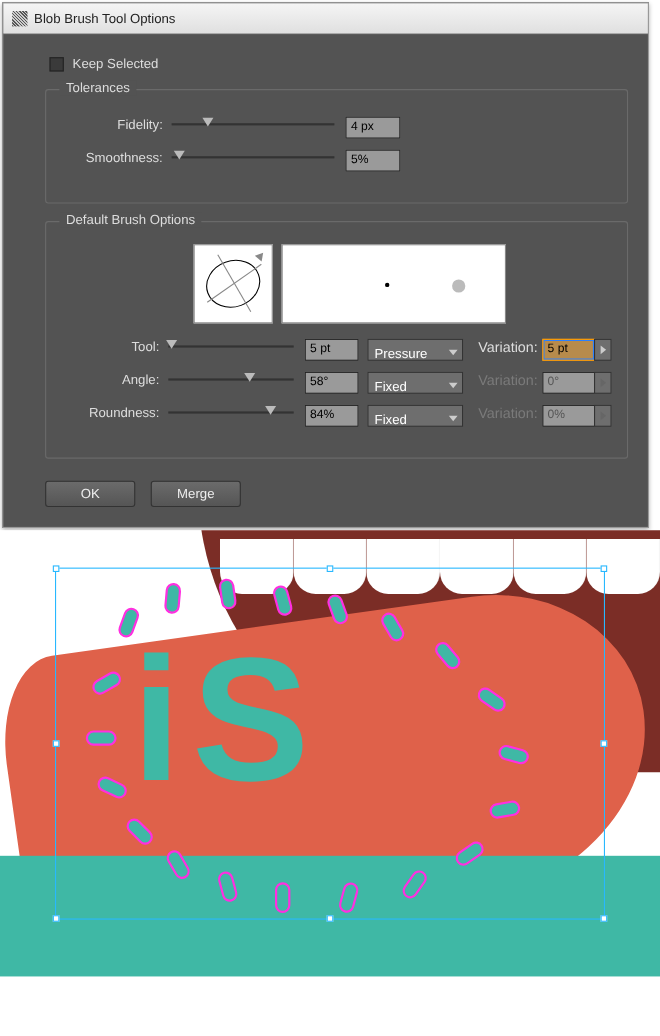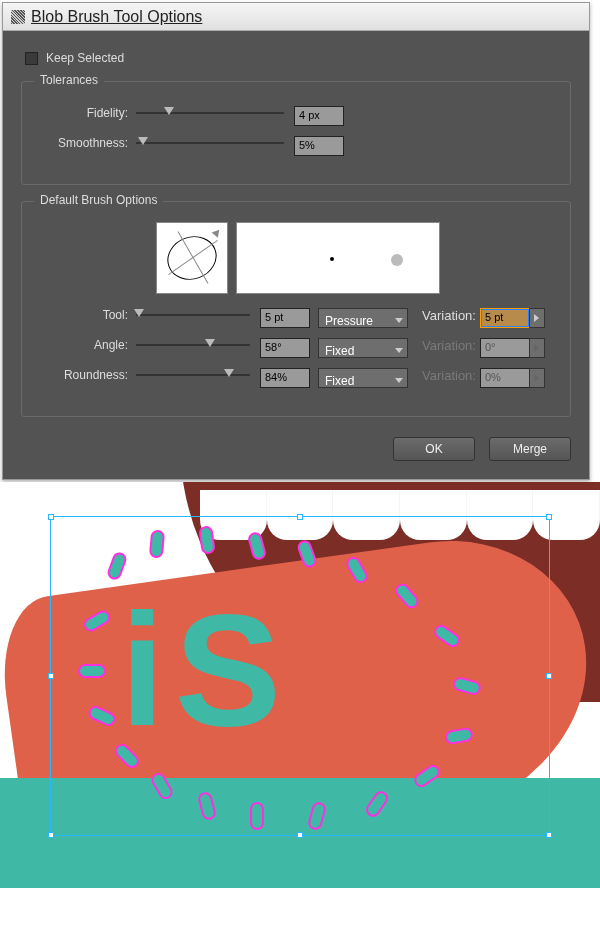--- a/index.html
+++ b/index.html
@@ -1,21 +1,21 @@
 <!DOCTYPE html>
 <html><head>
 <meta charset="utf-8">
 <style>
   * { box-sizing: border-box; margin: 0; padding: 0; font-family: Tahoma, Arial, sans-serif; font-size: 12px; }
   body { background: #fff; width: 600px; }
   .window { width: 588px; margin: 2px; border: 1px solid #999; background: #535353; box-shadow: 0 2px 4px rgba(0,0,0,0.3); }
   .titlebar { height: 28px; background: linear-gradient(#f5f5f5,#e0e0e0); display: flex; align-items: center; padding: 0 8px; border-bottom: 1px solid #aaa; }
   .titlebar .icon { width: 14px; height: 14px; margin-right: 6px; background: repeating-linear-gradient(45deg,#555,#555 1px,#ccc 1px,#ccc 2px); }
-  .titlebar .title { color: #222; font-size: 16px; text-decoration: underline; }
-  .dlg-body { padding: 14px 18px 18px 18px; color: #ddd; }
+  .titlebar .title { color: #222; font-size: 12px; }
+  .dlg-body { padding: 14px 18px 18px 18px; color: #ddd; margin-left: 20px; }
   .checkrow { display: flex; align-items: center; margin: 6px 0 6px 4px; }
   .checkbox { width: 13px; height: 13px; border: 1px solid #222; background: #3a3a3a; margin-right: 8px; display: inline-flex; align-items:center; justify-content:center; }
   .checkbox.checked::after { content:"✓"; color:#fff; font-size:10px; line-height:10px; }
   .group { border: 1px solid #6a6a6a; border-radius: 3px; padding: 14px 14px 18px 14px; margin-top: 16px; position: relative; }
   .group .legend { position: absolute; top: -9px; left: 12px; background: #535353; padding: 0 6px; color: #ddd; font-size: 12px; }
   .row { display: flex; align-items: flex-start; margin: 10px 0; }
   .lbl { width: 92px; text-align: right; margin-right: 8px; color: #ddd; }
   .slider { flex: 0 0 148px; height: 14px; position: relative; margin-right: 10px; }
   .slider .track { position:absolute; top:6px; left:0; right:0; height:2px; background:#333; }
   .slider .thumb { position:absolute; top:1px; width:0; height:0; border-left:5px solid transparent; border-right:5px solid transparent; border-top:8px solid #bbb; transform: translateX(-5px); }
@@ -31,31 +31,31 @@
   .previews { display:flex; gap: 8px; margin: 6px 0 14px 120px; }
   .preview-angle { width: 72px; height: 72px; background:#fff; border:1px solid #888; position:relative; }
   .preview-stroke { width: 204px; height: 72px; background:#fff; border:1px solid #888; position:relative; }
   .dot-sm { position:absolute; left:46%; top:48%; width:4px; height:4px; background:#000; border-radius:50%; }
   .dot-gr { position:absolute; left:76%; top:44%; width:12px; height:12px; background:#bbb; border-radius:50%; }
   .ellipse { position:absolute; left:10px; top:10px; width:50px; height:50px; border:1px solid #000; border-radius:50%; transform: rotate(-20deg) scaleY(0.85); }
   .axis { position:absolute; background:#888; }
   .axis.a1 { width:60px; height:1px; left:6px; top:34px; transform: rotate(-35deg); }
   .axis.a2 { width:60px; height:1px; left:6px; top:34px; transform: rotate(60deg); }
   .arrow-tip { position:absolute; right:6px; top:6px; width:0; height:0; border-left:4px solid transparent; border-right:4px solid transparent; border-bottom:7px solid #888; transform: rotate(40deg); }
-  .btns { display:flex; justify-content:flex-end; gap:14px; margin-top:20px; }
+  .btns { display:flex; justify-content:flex-start; gap:14px; margin-top:20px; }
   .btn { width: 82px; height: 24px; background: linear-gradient(#6b6b6b,#555); border:1px solid #333; color:#eee; display:flex; align-items:center; justify-content:center; border-radius:3px; }
   .artwork { width:600px; height:406px; background:#fff; position:relative; overflow:hidden; margin-top:0px; }
   .teal-band { position:absolute; left:0; right:0; bottom:0; height:110px; background:#3fb8a5; }
   .mouth-bg { position:absolute; right:-40px; top:-40px; width:460px; height:260px; background:#7b2d26; border-radius: 0 0 0 260px; }
   .teeth { position:absolute; right:0; top:8px; width:400px; height:60px; display:flex; }
   .tooth { flex:1; height:50px; background:#fff; border-right:1px solid rgba(0,0,0,0.04); border-radius:0 0 20px 20px; }
   .tongue { position:absolute; left:10px; top:80px; width:580px; height:280px; background:#df614a; border-radius: 70px 180px 260px 140px / 120px 160px 200px 120px; transform: rotate(-8deg); }
   .sel-box { position:absolute; left:50px; top:34px; width:500px; height:320px; border:1px solid #28b8ff; }
   .sel-h { position:absolute; width:6px; height:6px; background:#fff; border:1px solid #28b8ff; }
-  .letters { position:absolute; left:120px; top:96px; color:#3fb8a5; font-size:160px; font-weight:700; font-family: Arial, sans-serif; letter-spacing:10px; }
+  .letters { position:absolute; left:120px; top:80px; color:#3fb8a5; font-size:160px; font-weight:700; font-family: Arial, sans-serif; letter-spacing:10px; }
   .stroke-blob { position:absolute; background:#3fb8a5; border:2px solid #ff2fe0; border-radius:8px; }
 </style>
 </head>
 <body>
 
 <div class="window">
   <div class="titlebar">
     <div class="icon"></div>
     <div class="title">Blob Brush Tool Options</div>
   </div>

